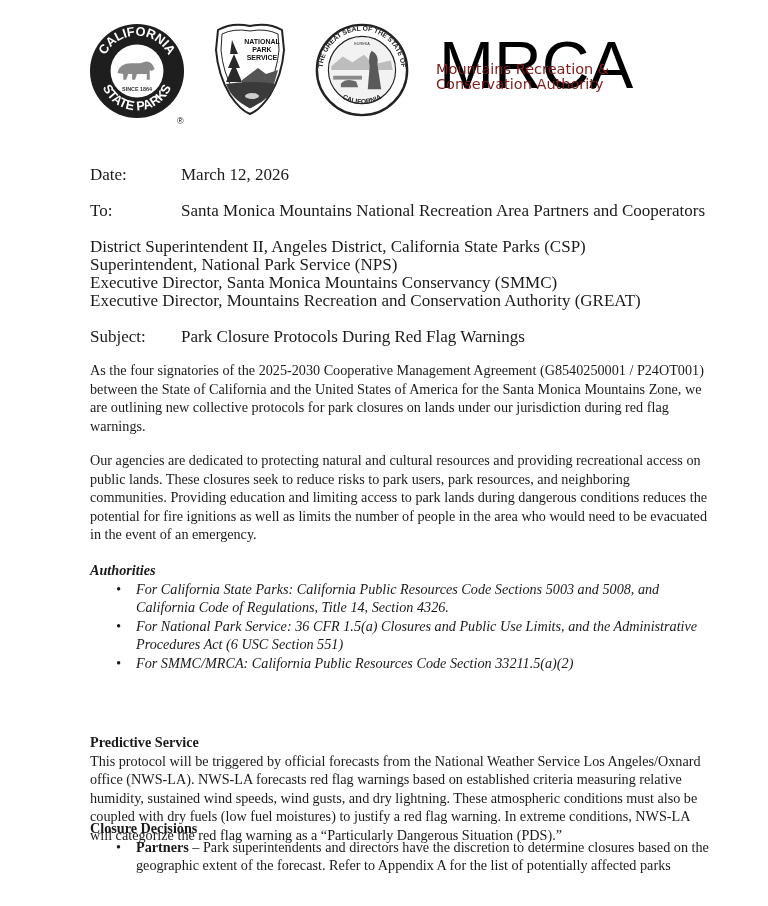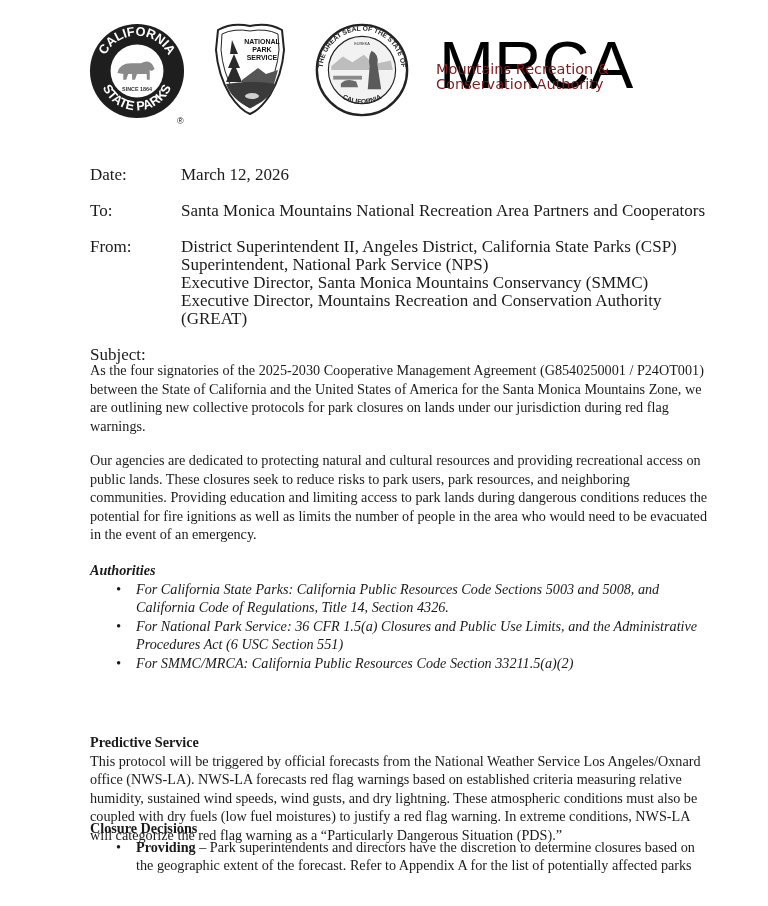--- a/index.html
+++ b/index.html
@@ -97,31 +97,31 @@
     <div class="label">Date:</div>
     <div class="val">March 12, 2026</div>
   </div>
   <div class="gap"></div>
   <div class="row">
     <div class="label">To:</div>
     <div class="val">Santa Monica Mountains National Recreation Area Partners and Cooperators</div>
   </div>
   <div class="gap"></div>
   <div class="row">
-    <div class="label">From:</div>
     <div class="val">
       <div>District Superintendent II, Angeles District, California State Parks (CSP)</div>
       <div>Superintendent, National Park Service (NPS)</div>
       <div>Executive Director, Santa Monica Mountains Conservancy (SMMC)</div>
       <div>Executive Director, Mountains Recreation and Conservation Authority (GREAT)</div>
     </div>
   </div>
   <div class="gap"></div>
   <div class="row">
     <div class="label">Subject:</div>
+    <div class="val">Park Closure Protocols During Red Flag Warnings</div>
   </div>
 </div>
 
 <div class="para" style="top:361px;">As the four signatories of the 2025-2030 Cooperative Management Agreement (G8540250001 / P24OT001) between the State of California and the United States of America for the Santa Monica Mountains Zone, we are outlining new collective protocols for park closures on lands under our jurisdiction during red flag warnings.</div>
 
 <div class="para" style="top:451px;">Our agencies are dedicated to protecting natural and cultural resources and providing recreational access on public lands. These closures seek to reduce risks to park users, park resources, and neighboring communities. Providing education and limiting access to park lands during dangerous conditions reduces the potential for fire ignitions as well as limits the number of people in the area who would need to be evacuated in the event of an emergency.</div>
 
 <div class="para" style="top:561px;font-style:italic;">
   <h3>Authorities</h3>
   <ul>
@@ -132,15 +132,15 @@
 </div>
 
 <div class="para" style="top:691px;margin-top:42px;">
   <h3>Predictive Service</h3>
   <div>This protocol will be triggered by official forecasts from the National Weather Service Los Angeles/Oxnard office (NWS-LA). NWS-LA forecasts red flag warnings based on established criteria measuring relative humidity, sustained wind speeds, wind gusts, and dry lightning. These atmospheric conditions must also be coupled with dry fuels (low fuel moistures) to justify a red flag warning. In extreme conditions, NWS-LA will categorize the red flag warning as a “Particularly Dangerous Situation (PDS).”</div>
 </div>
 
 <div class="para" style="top:819px;">
   <h3>Closure Decisions</h3>
   <ul>
-    <li><span class="bullet">•</span><b>Providing</b><span> – Park superintendents and directors have the discretion to determine closures based on the geographic extent of the forecast. Refer to Appendix A for the list of potentially affected parks</span></li>
+    <li><span class="bullet">•</span><b>Partners</b><span> – Park superintendents and directors have the discretion to determine closures based on the geographic extent of the forecast. Refer to Appendix A for the list of potentially affected parks</span></li>
   </ul>
 </div>
 
 </body></html>

